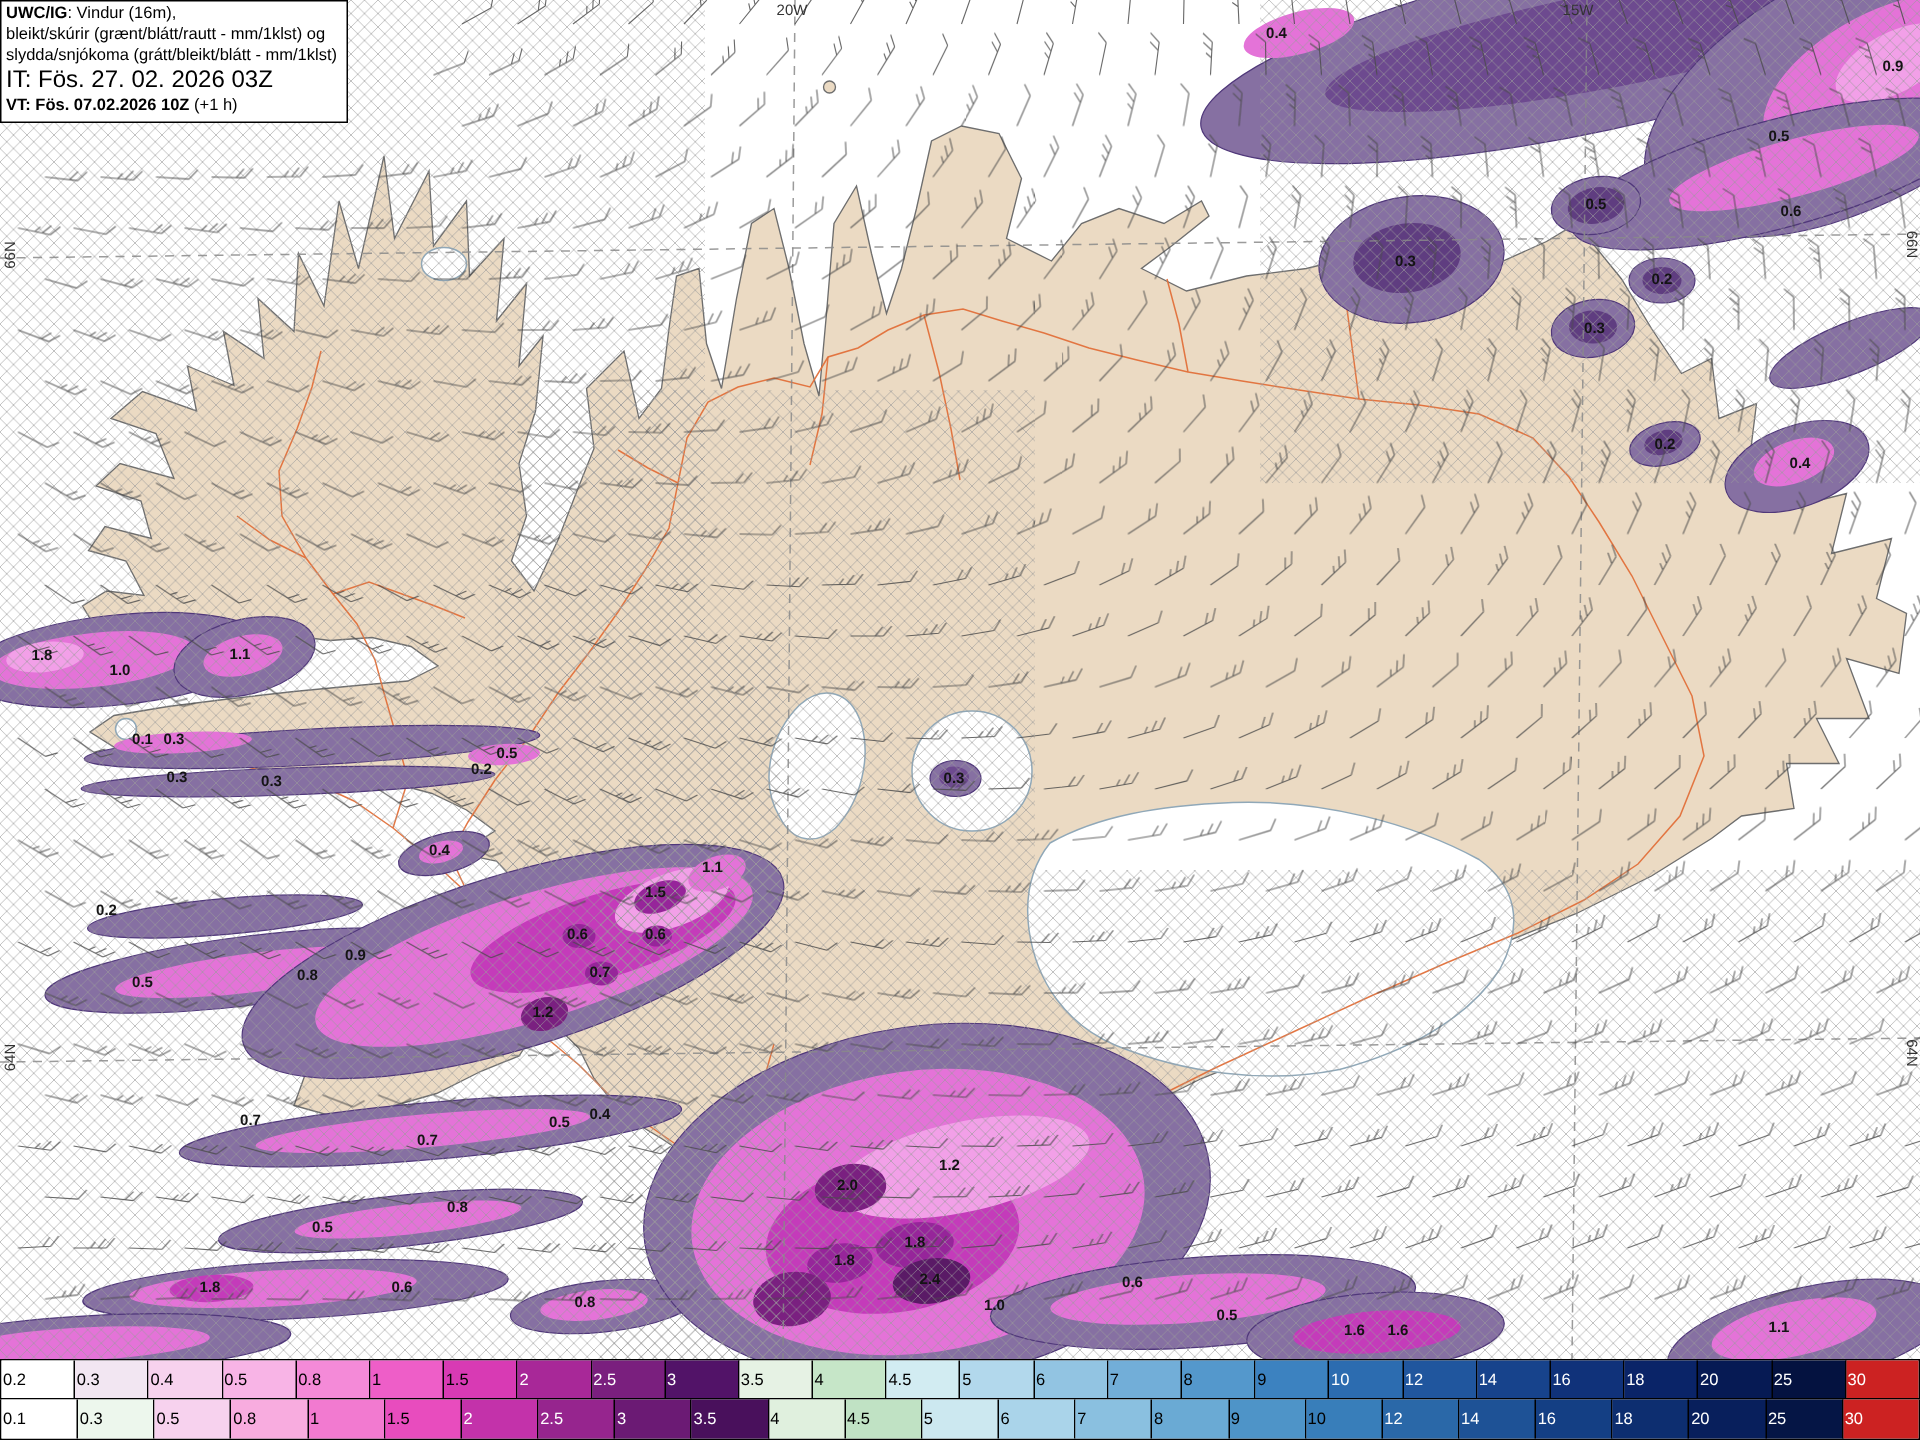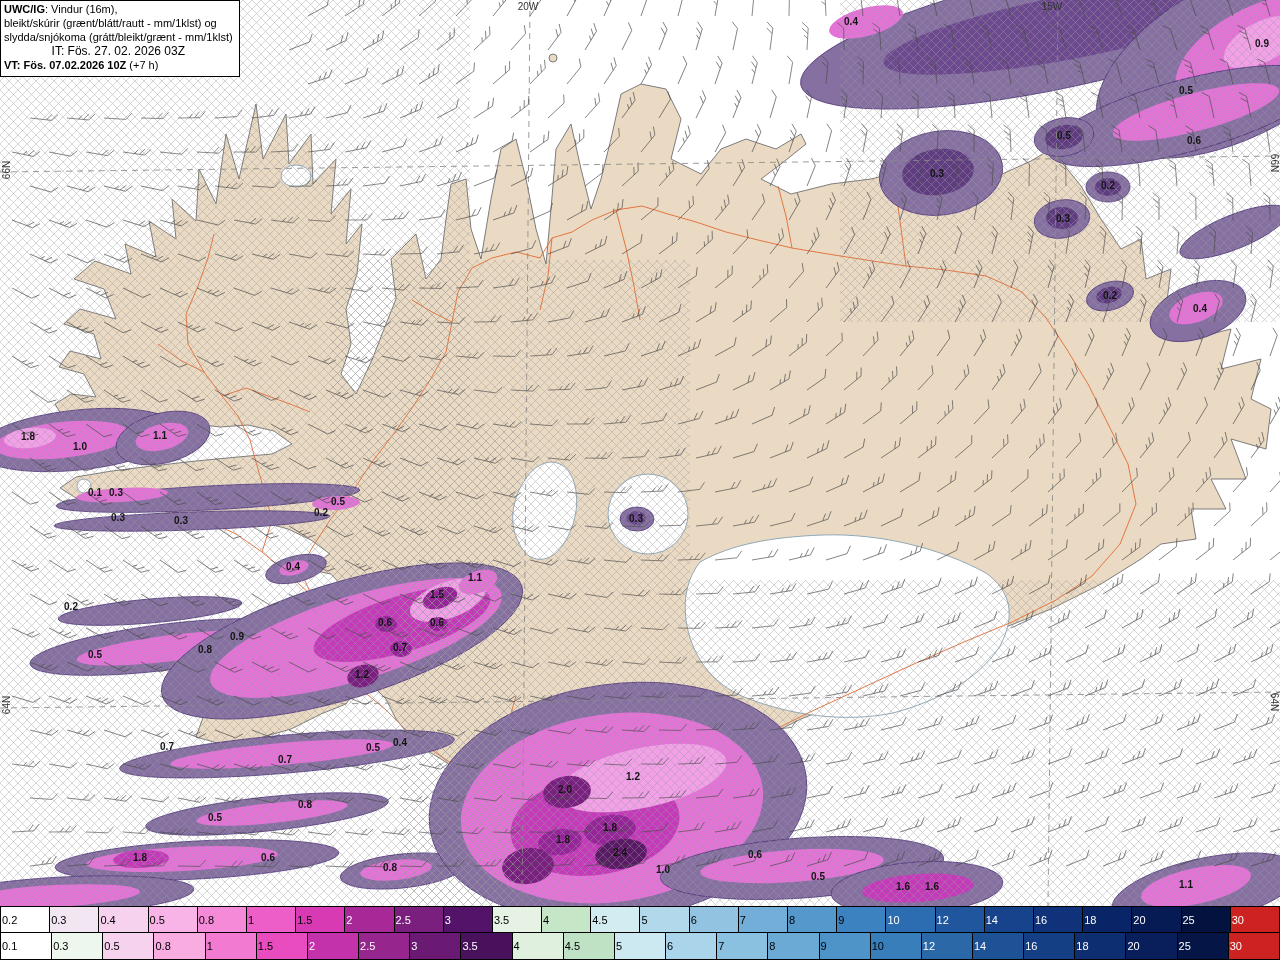--- a/index.html
+++ b/index.html
@@ -1,21 +1,21 @@
 <!DOCTYPE html>
 <html><head>
 <meta charset="utf-8">
 <style>
   html,body{margin:0;padding:0;}
   body{width:1280px;height:960px;background:#fff;font-family:"Liberation Sans",sans-serif;overflow:hidden;}
   #map-wrap{position:relative;width:1280px;height:906px;background:#fff;}
   #map-svg{display:block;}
   #info-box{position:absolute;left:0;top:0;z-index:10;background:#fff;border:1px solid #000;
     padding:2px 6px 3px 3px;font-size:11px;line-height:1.25;color:#000;max-width:276px;}
-  #info-box .small{font-size:12px;text-align:center;}
+  #info-box .small{font-size:16px;}
   
   .cb-row{display:flex;width:1280px;height:27px;box-sizing:border-box;border-left:1px solid #000;border-right:1px solid #000;border-bottom:1px solid #000;}
   #cb-row-1{border-top:1px solid #000;}
   .cb-cell{flex:1 1 0;position:relative;border-right:1px solid #000;box-sizing:border-box;}
   .cb-cell:last-child{border-right:none;}
   .cb-cell span{position:absolute;left:1px;top:50%;transform:translateY(-50%);font-size:11px;white-space:nowrap;z-index:2;}
   
   .land{fill:#ebdac3;stroke:#6e6e6e;stroke-width:.9;}
   .glacier{fill:#ffffff;stroke:#90a8b8;stroke-width:1;}
   .hatch{fill:url(#xh);}
@@ -34,23 +34,23 @@
   .vlabel{font-family:"Liberation Sans",sans-serif;font-size:10px;font-weight:bold;fill:#141414;text-anchor:middle;}
   .glabel{font-family:"Liberation Sans",sans-serif;font-size:10px;fill:#333;text-anchor:middle;}
 </style>
 </head>
 <body>
 
 <div id="map-wrap">
   <div id="info-box">
     <div><b>UWC/IG</b><span>: Vindur (16m),</span></div>
     <div>bleikt/skúrir (grænt/blátt/rautt - mm/1klst) og</div>
-    <div>slydda/snjókoma (grátt/bleikt/grænt - mm/1klst)</div>
+    <div>slydda/snjókoma (grátt/bleikt/blátt - mm/1klst)</div>
     <div class="small">IT: Fös. 27. 02. 2026 03Z</div>
-    <div><b>VT: Fös. 07.02.2026 10Z</b><span> (+7 h)</span></div>
+    <div><b>VT: Fös. 07.02.2026 10Z</b><span> (+1 h)</span></div>
   </div>
 
   <svg id="map-svg" width="1280" height="906" viewBox="0 0 1280 906">
     <defs>
       <pattern id="xh" width="9" height="9" patternUnits="userSpaceOnUse">
         <path d="M0,9 L9,0 M0,0 L9,9" stroke="#9a9a9a" stroke-width="0.55" opacity="0.75"></path>
       </pattern>
     </defs>
 
     <g id="g-land">

